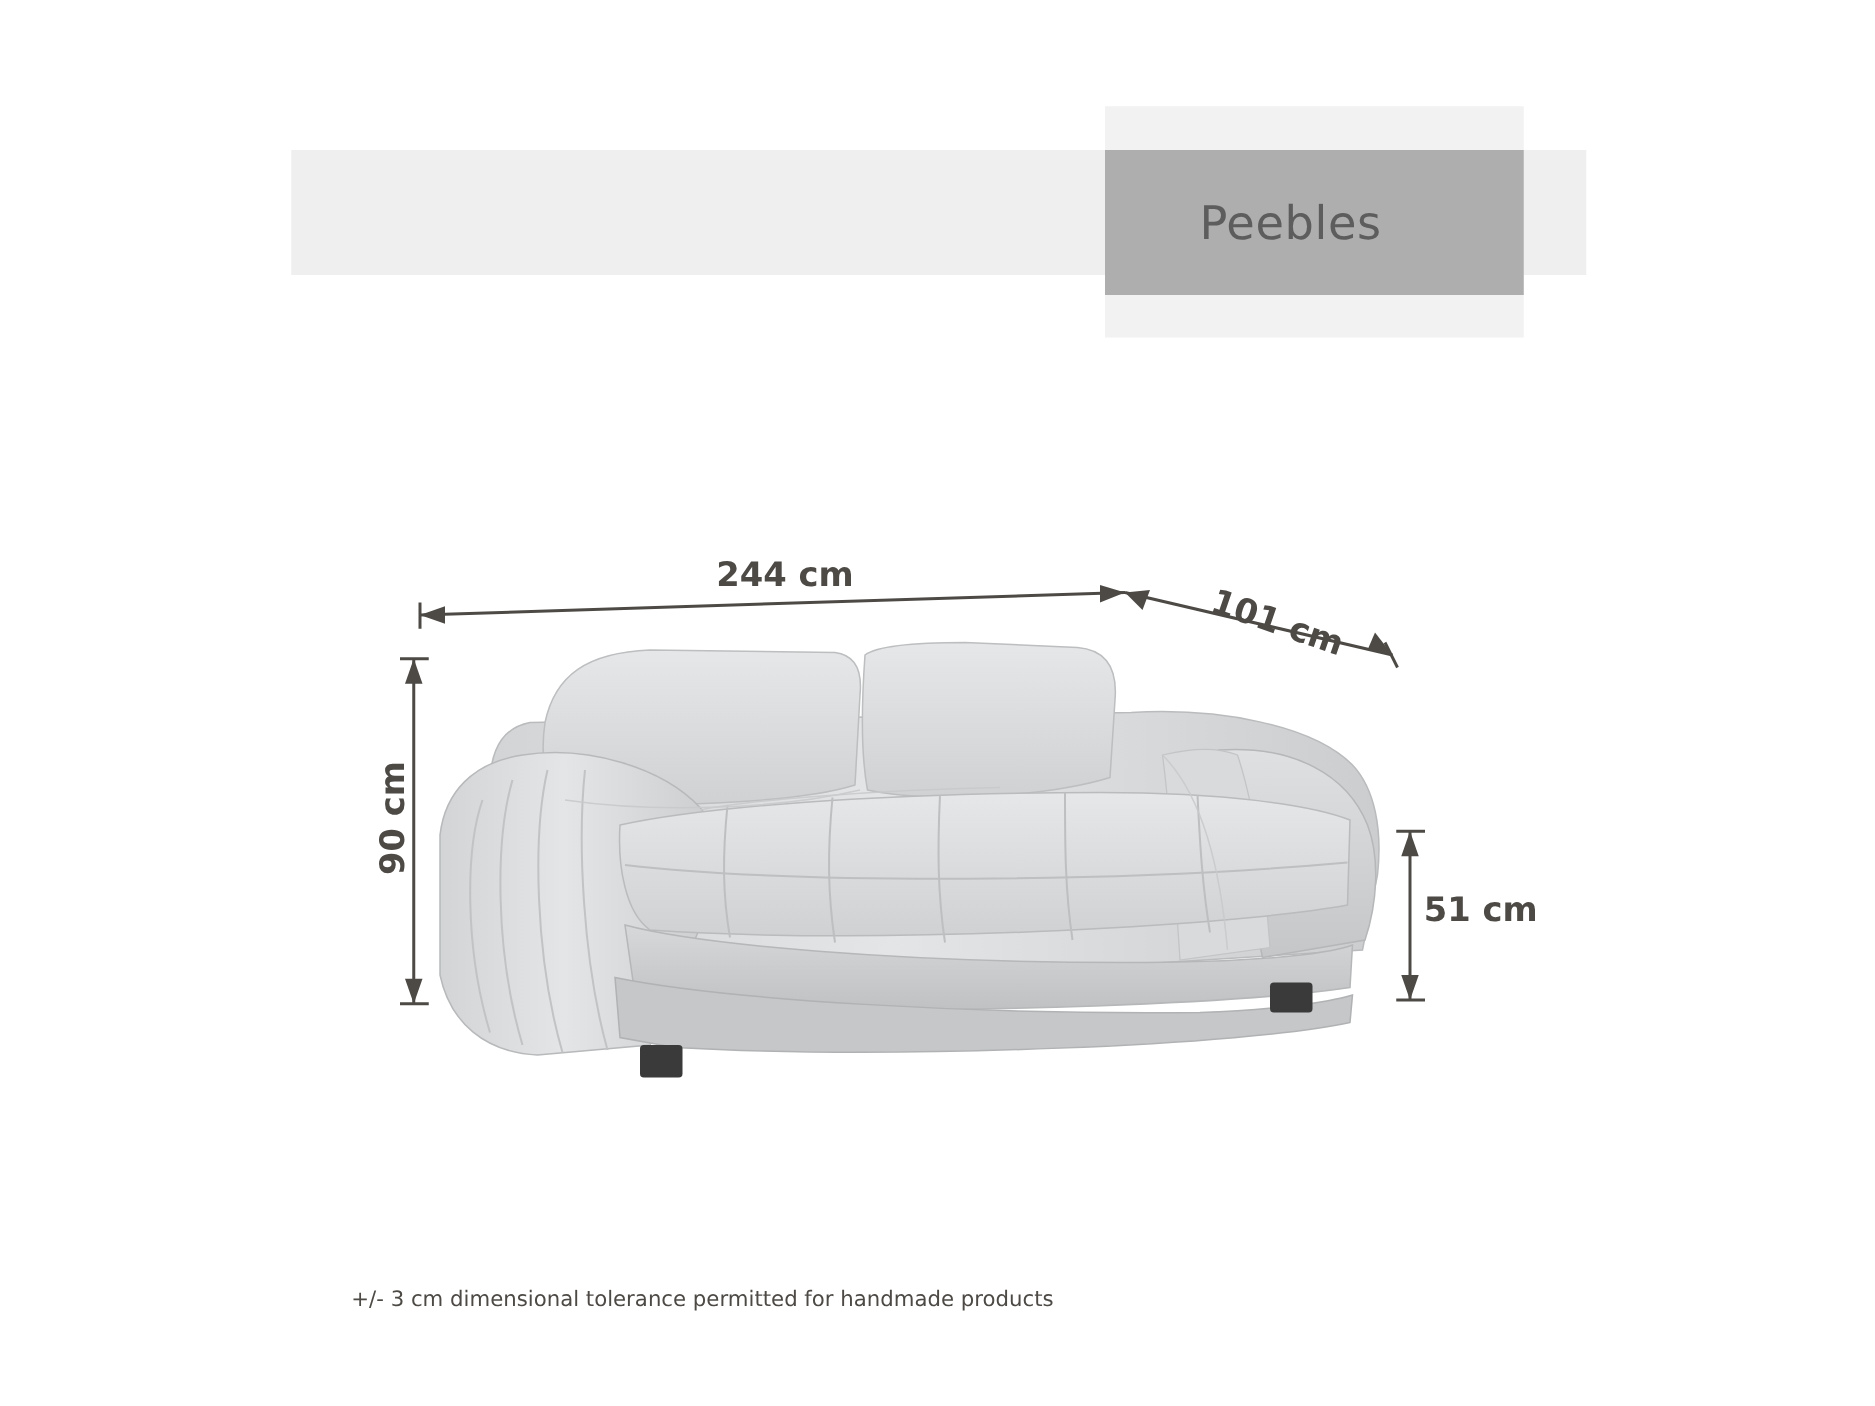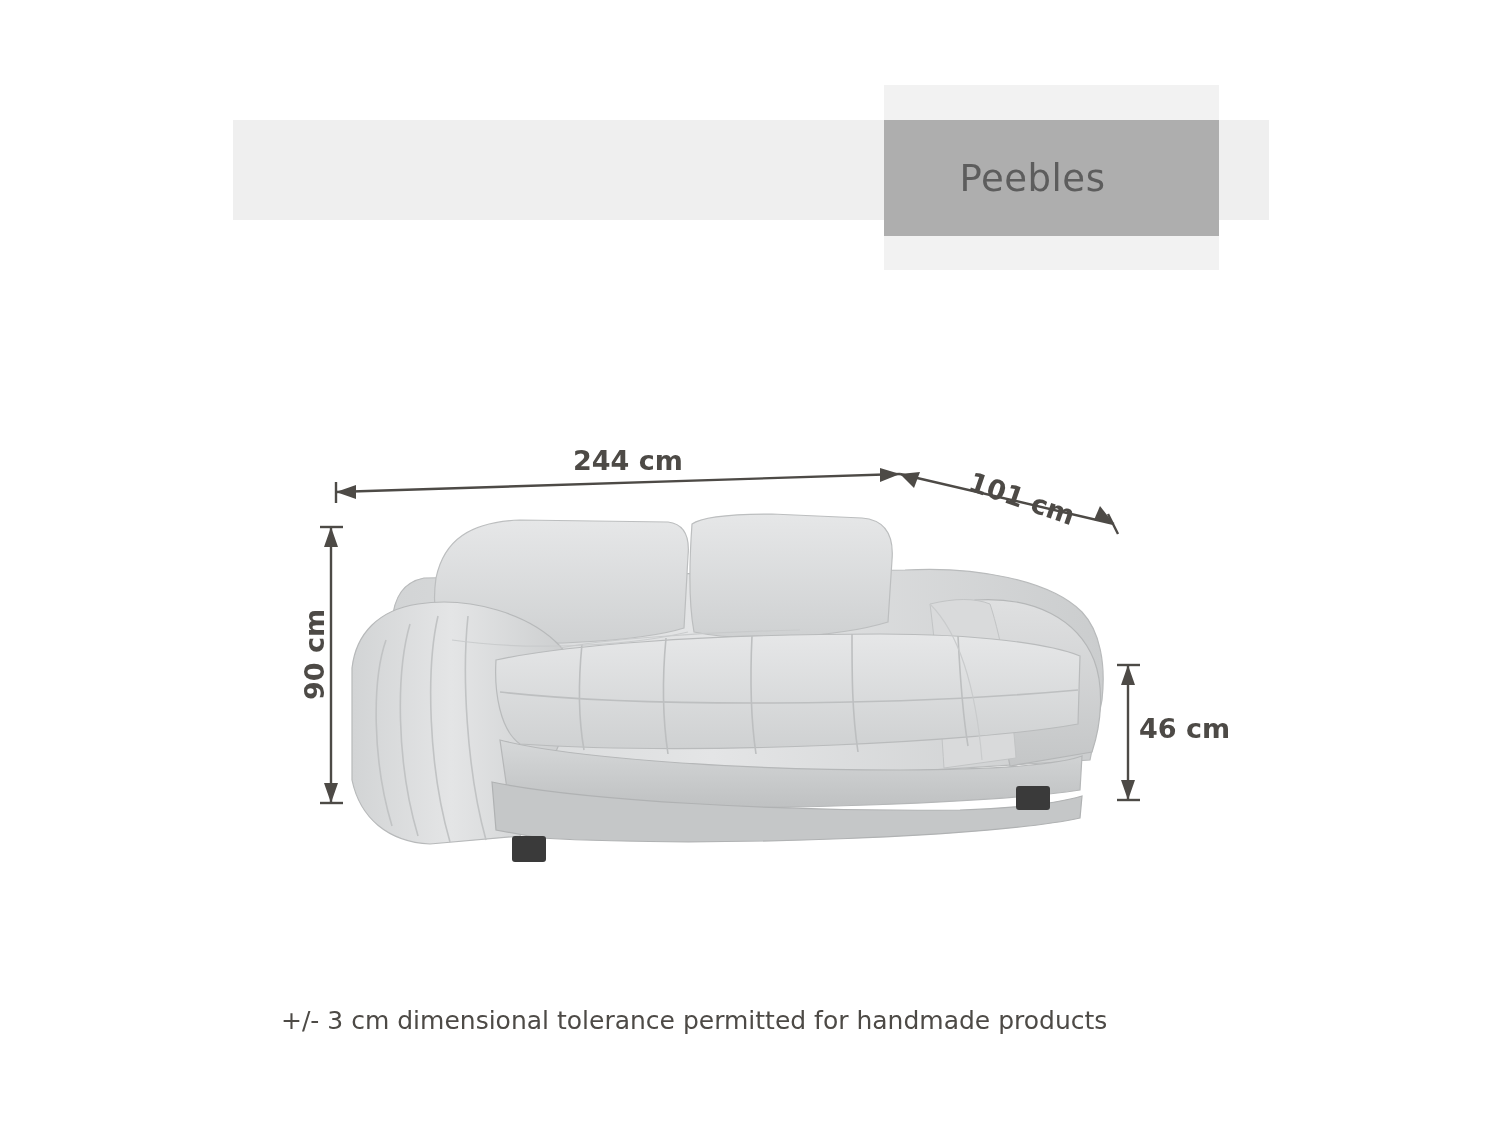--- a/index.html
+++ b/index.html
@@ -86,22 +86,22 @@
     transform-origin: left top;
   }
   .dim-seat {
     left: 1139px;
     top: 713px;
   }
 
   .footnote {
     position: absolute;
     left: 281px;
-    top: 1006px;
-    font-size: 25px;
+    top: 1030px;
+    font-size: 17px;
     color: #4d4a46;
     white-space: nowrap;
   }
 
   svg { display: block; }
 </style>
 </head>
 <body>
 
 <div class="banner-bar"></div>
@@ -207,16 +207,16 @@
       <polygon points="331,527 324,547 338,547"></polygon>
       <polygon points="331,803 324,783 338,783"></polygon>
       <polygon points="1128,665 1121,685 1135,685"></polygon>
       <polygon points="1128,800 1121,780 1135,780"></polygon>
     </g>
   </svg>
 
   <div class="dim-label dim-width">244 cm</div>
   <div class="dim-label dim-depth">101 cm</div>
   <div class="dim-label dim-height">90 cm</div>
-  <div class="dim-label dim-seat">46 cm</div>
+  <div class="dim-label dim-seat">51 cm</div>
 </div>
 
 <div class="footnote">+/- 3 cm dimensional tolerance permitted for handmade products</div>
 
 </body></html>

